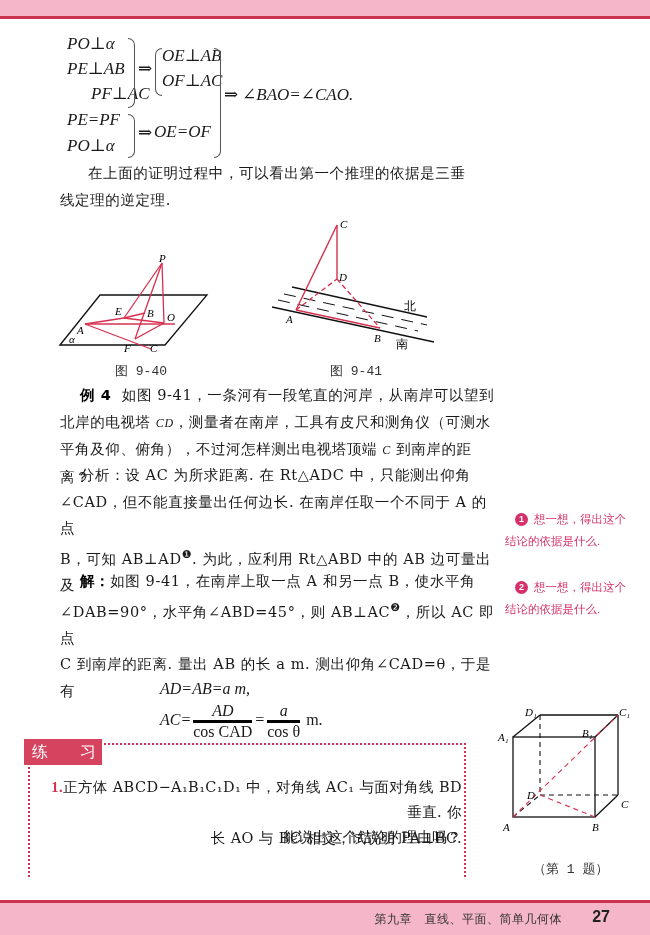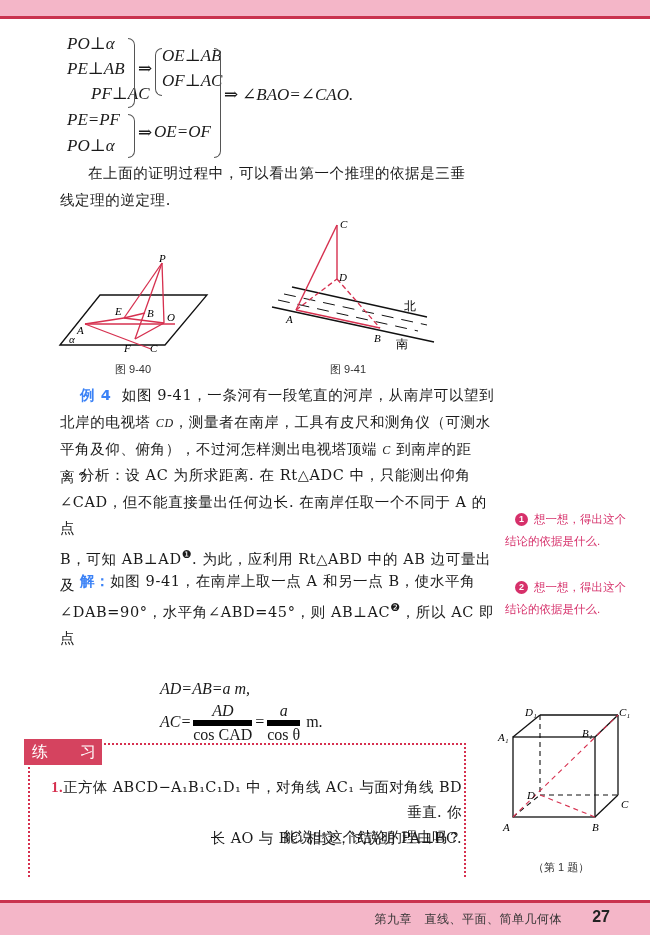--- a/index.html
+++ b/index.html
@@ -17,30 +17,30 @@
     .footer-page { position:absolute; right:40px; top:908px; font-family:"Liberation Sans", sans-serif; font-weight:bold; font-size:16px; color:#222; }
 
     .math { font-family:"Liberation Serif", "DejaVu Serif", serif; font-style:italic; font-size:17px; }
     .row { position:absolute; white-space:nowrap; }
     .brace-r { position:absolute; border-right:1px solid #555; border-top:1px solid #555; border-bottom:1px solid #555; border-radius:0 8px 8px 0; width:6px; }
     .brace-l { position:absolute; border-left:1px solid #555; border-top:1px solid #555; border-bottom:1px solid #555; border-radius:8px 0 0 8px; width:6px; }
 
     .para { position:absolute; left:60px; width:440px; font-size:14.5px; line-height:26.5px; letter-spacing:0.6px; }
     .para .indent { display:inline-block; width:28px; }
     .i { font-style:italic; font-family:"Liberation Serif", serif; font-size:12px; }
-    .label-red { color:#3b82f6; font-family:"DejaVu Sans", sans-serif; font-weight:bold;margin-top:10px; }
+    .label-red { color:#000000; font-family:"DejaVu Sans", sans-serif; font-weight:bold;margin-top:10px; }
 
-    .caption { position:absolute; font-size:11px; color:#333; font-family:Liberation Sans, sans-serif;text-align:center; }
+    .caption { position:absolute; font-size:13px; color:#333; font-family:Liberation Mono, monospace;text-align:center; }
 
     .side-note { position:absolute; left:505px; width:140px; font-size:11.5px; line-height:22px; color:#d6306a; font-family:Liberation Sans, sans-serif; }
     .circ { display:inline-block; width:13px; height:13px; border-radius:50%; background:#d6306a; color:#fff; font-size:9px; line-height:13px; text-align:center; font-weight:bold; margin-right:6px; margin-left:10px; vertical-align:1px; }
 
     .formula { position:absolute; font-size:16px;margin-top:30px; }
     .frac { display:inline-block; vertical-align:middle; text-align:center; margin:0 2px; }
-    .frac .num { display:block; border-bottom:6px solid #000000; padding:0 2px; line-height:18px;font-style:italic; }
+    .frac .num { display:block; border-bottom:3px solid #000000; padding:0 2px; line-height:18px;font-style:italic; }
     .frac .den { display:block; line-height:18px; font-style:normal; }
 
     .ex-box { position:absolute; left:28px; top:743px; width:434px; height:132px;
       border-top:2px dotted #d6304f; border-right:2px dotted #d6304f; border-left:2px dotted #d6304f; }
     .ex-title { position:absolute; left:24px; top:739px; width:78px; height:26px; background:#d5435f; color:#fff; font-family:"DejaVu Sans", sans-serif; font-size:16px; line-height:26px; }
     .ex-title span { position:absolute; top:0; }
     .ex-item { position:absolute; left:42px; width:420px; font-size:14.5px; line-height:25px; letter-spacing:0.4px;text-align:right; }
     .ex-num { color:#d6304f; font-family:"Liberation Serif", serif; font-weight:bold; display:inline-block; width:18px; }
   </style>
 </head>
@@ -122,20 +122,21 @@
 
 <div class="para" style="top:462px;">
   <div><span class="indent" style="width:20px;"></span><span>分析：</span><span>设 AC 为所求距离. 在 Rt△ADC 中，只能测出仰角</span></div>
   <div>∠CAD，但不能直接量出任何边长. 在南岸任取一个不同于 A 的点</div>
   <div><span>B，可知 AB⊥AD</span><span style="font-size:11px;vertical-align:super;">❶</span><span>. 为此，应利用 Rt△ABD 中的 AB 边可量出及</span></div>
 </div>
 
 <div class="para" style="top:568px;">
   <div><span class="indent" style="width:20px;"></span><span class="label-red">解：</span><span>如图 9-41，在南岸上取一点 A 和另一点 B，使水平角</span></div>
   <div><span>∠DAB=90°，水平角∠ABD=45°，则 AB⊥AC</span><span style="font-size:11px;vertical-align:super;">❷</span><span>，所以 AC 即点</span></div>
+  <div>C 到南岸的距离. 量出 AB 的长 a m. 测出仰角∠CAD=θ，于是有</div>
 </div>
 <div class="formula math" style="left:160px;top:650px;">AD=AB=a m,</div>
 <div class="formula math" style="left:160px;top:672px;">
   <span>AC=</span><span class="frac"><span class="num">AD</span><span class="den">cos CAD</span></span><span>=</span><span class="frac"><span class="num">a</span><span class="den">cos θ</span></span><span style="font-style:normal;"> m.</span>
 </div>
 
 <div class="side-note" style="top:508px;">
   <div><span class="circ">1</span><span>想一想，得出这个</span></div>
   <div>结论的依据是什么.</div>
 </div>

